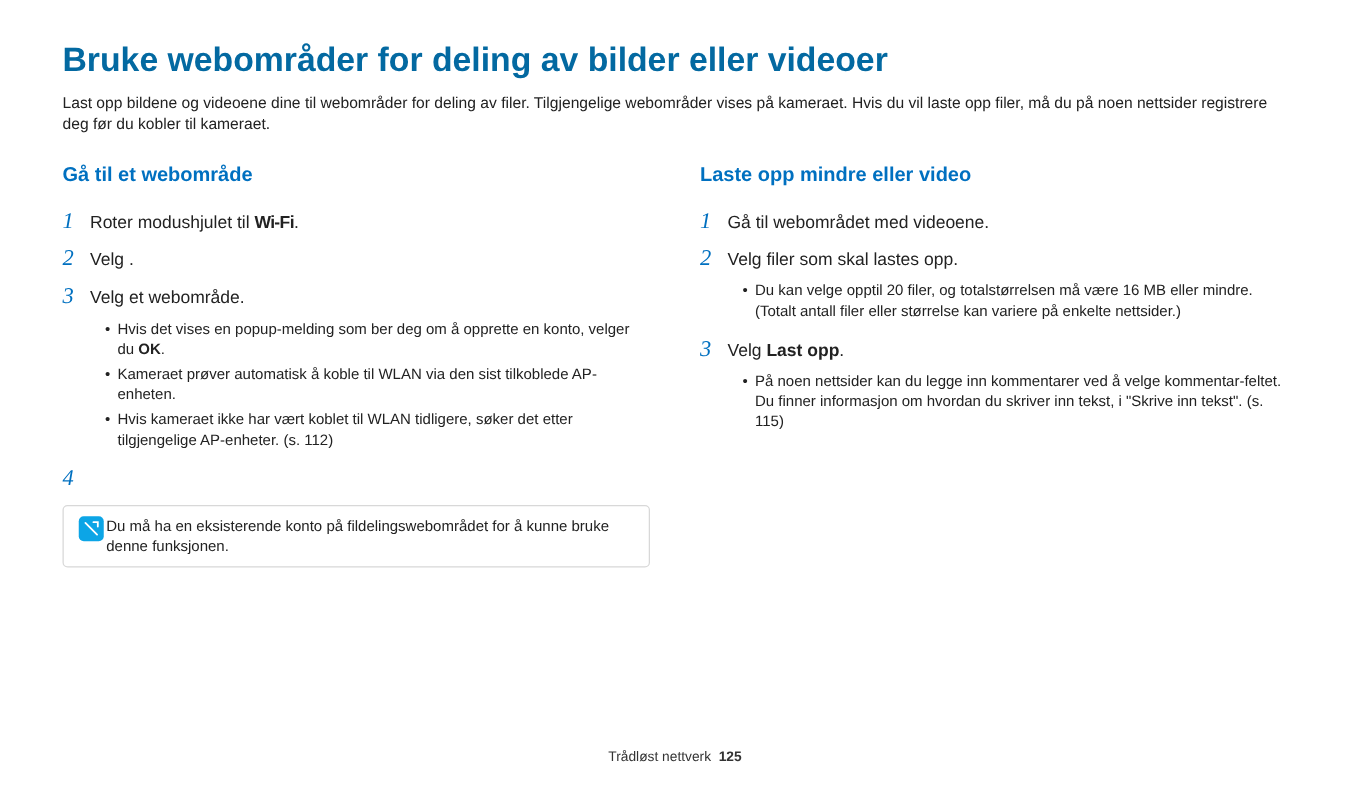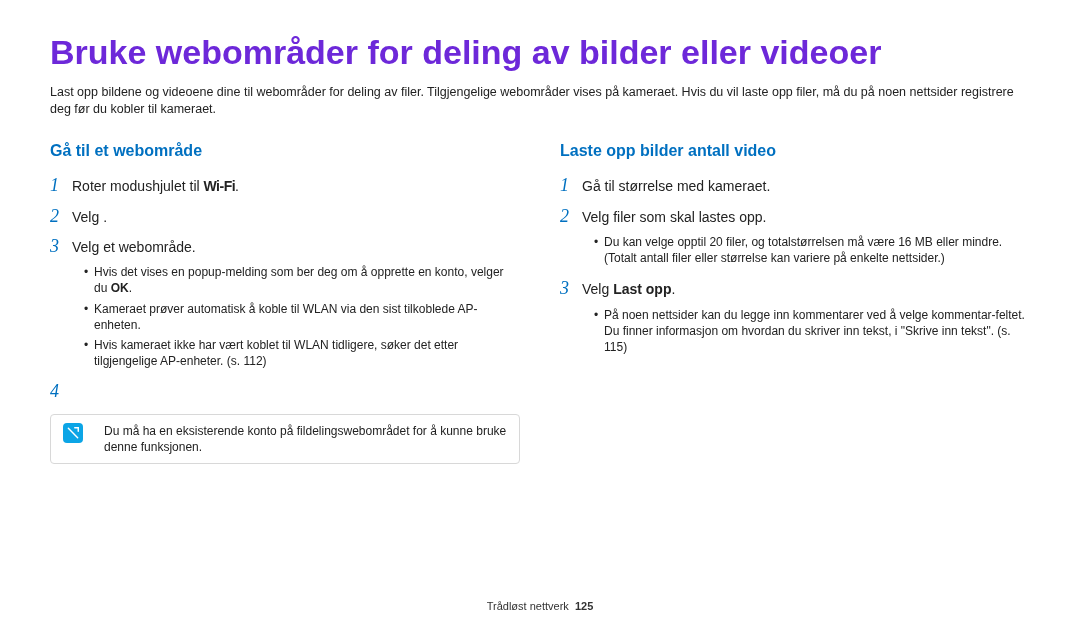--- a/index.html
+++ b/index.html
@@ -7,22 +7,22 @@
   body {
     font-family: "Segoe UI", "Helvetica Neue", Arial, sans-serif;
     color: #222;
     background: #fff;
     padding: 30px 50px 20px 50px;
     position: relative;
     font-size: 13px;
     line-height: 1.35;
   }
   .title {
-    color: #6d28d9;
-    font-size: 34px;
+    color: #0369a1;
+    font-size: 27px;
     font-weight: 700;
     margin-bottom: 8px;
   }
   .intro {
     font-size: 12.5px;
     margin-bottom: 22px;
   }
   .columns {
     display: flex;
     gap: 40px;
@@ -71,21 +71,21 @@
     left: 0;
     top: 0;
   }
   .notebox {
     display: flex;
     align-items: flex-start;
     border: 1px solid #d8d8d8;
     border-radius: 4px;
     padding: 8px 12px;
     margin-top: 10px;
-    gap: 21px;
+    gap: 2px;
     max-width: 480px;
   }
   .notebox .icon {
     width: 20px; height: 20px;
     border-radius: 4px;
     background: #0ca5e6;
     display: flex; align-items: center; justify-content: center;
     flex-shrink: 0;
   }
   .notebox .icon svg { width: 14px; height: 14px; }
@@ -143,25 +143,25 @@
       <span class="icon">
         <svg viewBox="0 0 24 24" fill="none" stroke="#fff" stroke-width="2.5" stroke-linecap="round">
           <path d="M4 4 L20 20 M15 3 L21 3 L21 9"></path>
         </svg>
       </span>
       <span class="notebox-text">Du må ha en eksisterende konto på fildelingswebområdet for å kunne bruke denne funksjonen.</span>
     </div>
   </div>
 
   <div class="col">
-    <div class="section-head">Laste opp bilder antall video</div>
+    <div class="section-head">Laste opp mindre eller video</div>
 
     <div class="step">
       <span class="step-num">1</span>
-      <span class="step-text">Gå til størrelse med kameraet.</span>
+      <span class="step-text">Gå til webområdet med videoene.</span>
     </div>
 
     <div class="step">
       <span class="step-num">2</span>
       <span class="step-text">Velg filer som skal lastes opp.</span>
     </div>
     <ul class="bullets">
       <li>Du kan velge opptil 20 filer, og totalstørrelsen må være 16 MB eller mindre. (Totalt antall filer eller størrelse kan variere på enkelte nettsider.)</li>
     </ul>
 

